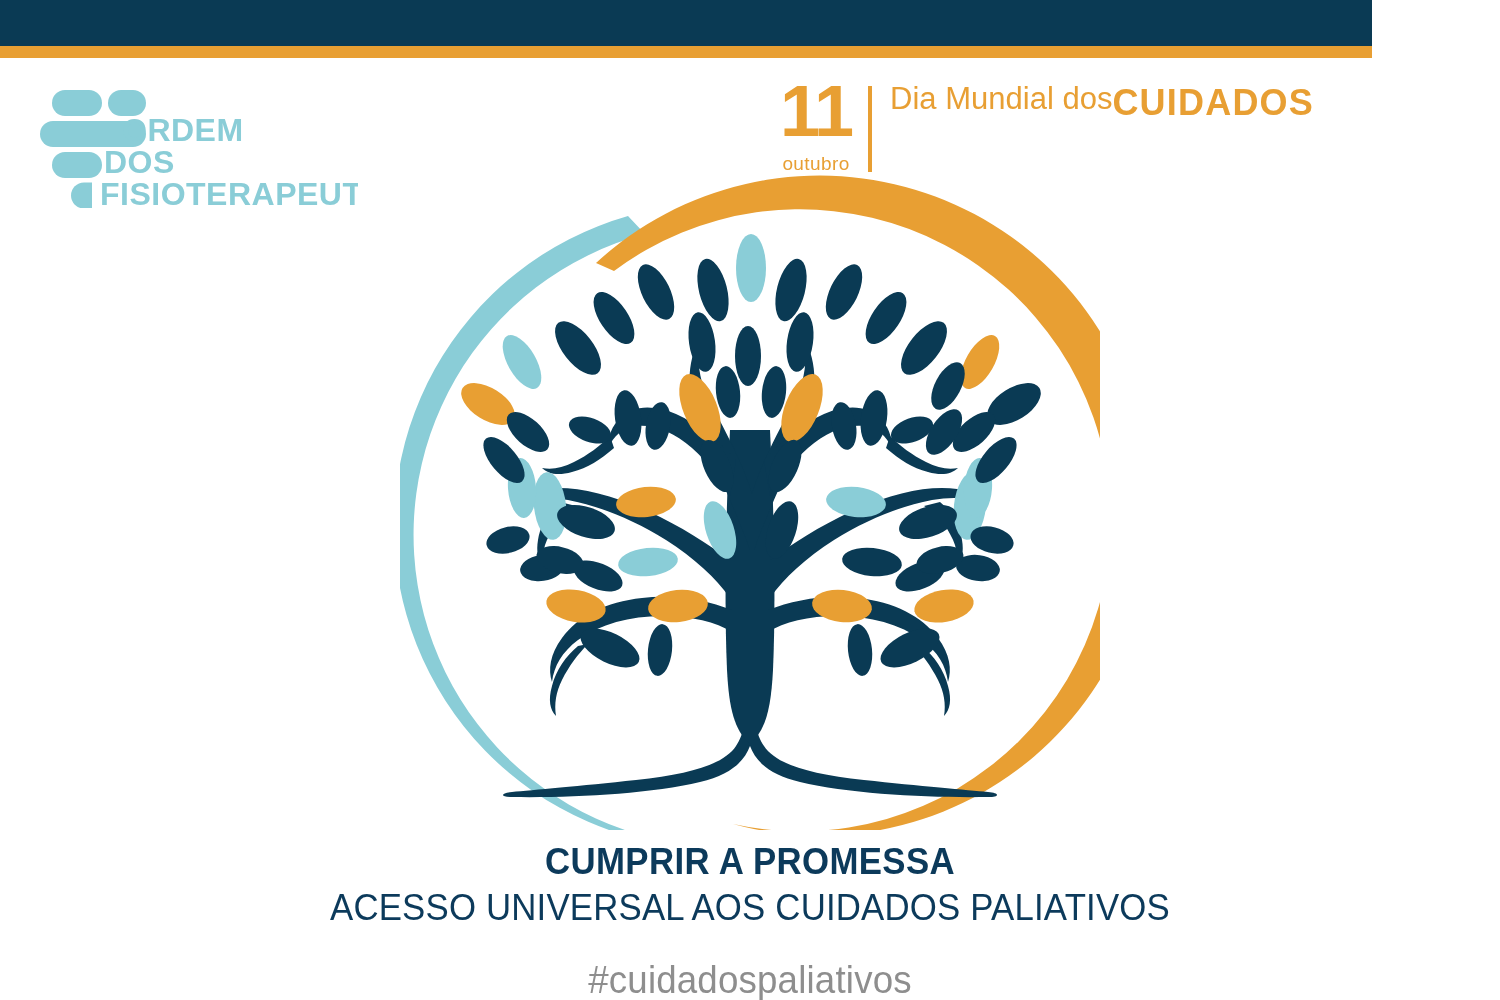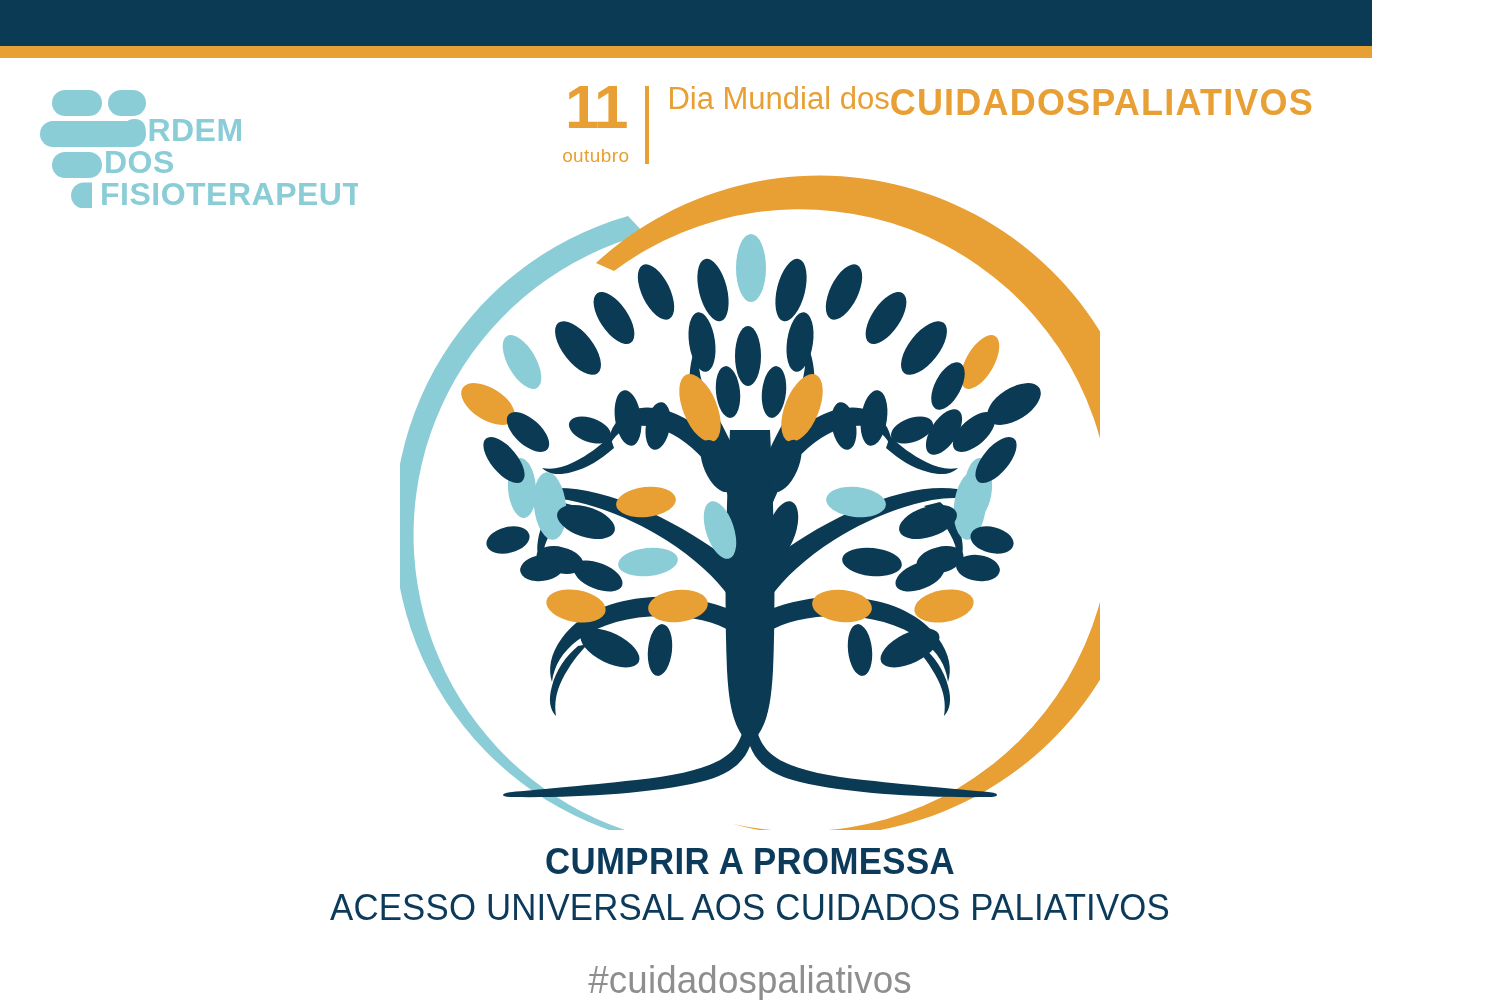--- a/index.html
+++ b/index.html
@@ -49,21 +49,21 @@
   }
   .wd-date {
     position: relative;
     display: flex;
     flex-direction: column;
     align-items: center;
     justify-content: flex-end;
     padding-right: 16px;
   }
   .wd-11 {
-    font-size: 62px;
+    font-size: 72px;
     font-weight: bold;
     line-height: 0.82;
     letter-spacing: -2px;
     font-family: "Liberation Sans", sans-serif;
   }
   .wd-month {
     font-size: 19px;
     line-height: 1.2;
     letter-spacing: 0.4px;
     margin-top: 12px;
@@ -163,21 +163,20 @@
 
   <div class="wd-lockup">
     <div class="wd-date">
       <div class="wd-11">11</div>
       <div class="wd-month">outubro</div>
     </div>
     <div class="wd-rule"></div>
     <div class="wd-text">
       <div class="wd-line1">Dia Mundial dos</div>
       <div class="wd-line2">CUIDADOS</div>
-      <div class="wd-line3">PALIATIVOS</div>
     </div>
   </div>
 
   <div class="emblem">
     <svg width="700" height="700" viewBox="0 0 700 700" xmlns="http://www.w3.org/2000/svg">
 
       <g>
         <path d="M 228 86
                  A 310 310 0 1 0 405 706
                  A 295 295 0 1 1 245 104

